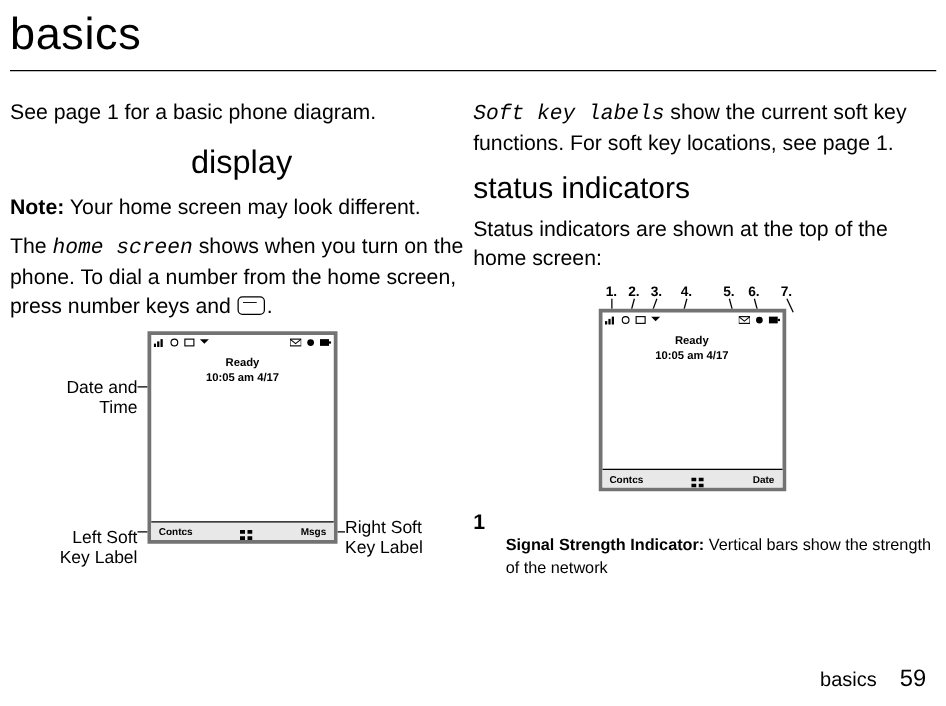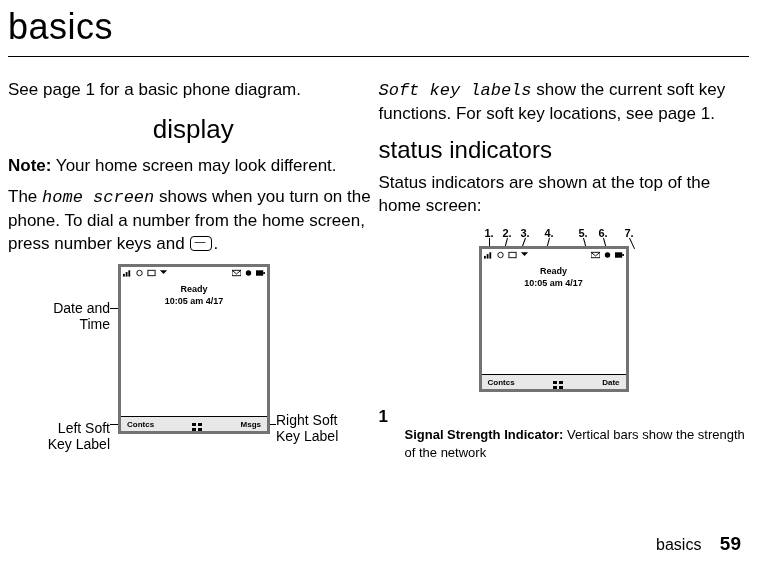--- a/index.html
+++ b/index.html
@@ -143,21 +143,21 @@
     }
     .list-row { display: flex; margin-top: 4px; }
     .list-num { font-weight: bold; width: 26px; font-size: 17px; }
     .list-body { flex: 1; font-size: 13px; line-height: 1.35; margin-top: 20px; }
     .footer {
       position: absolute;
       right: 16px;
       bottom: 10px;
       font-size: 16px;
     }
-    .footer .pg { font-weight: bold; font-size: 19px; margin-left: 14px; }
+    .footer .pg { font-weight: normal; font-size: 19px; margin-left: 14px; }
   </style>
 </head>
 <body>
 
 <h1 class="page-title">basics</h1>
 <hr class="divider">
 
 <div class="columns">
 
   <div class="col">

